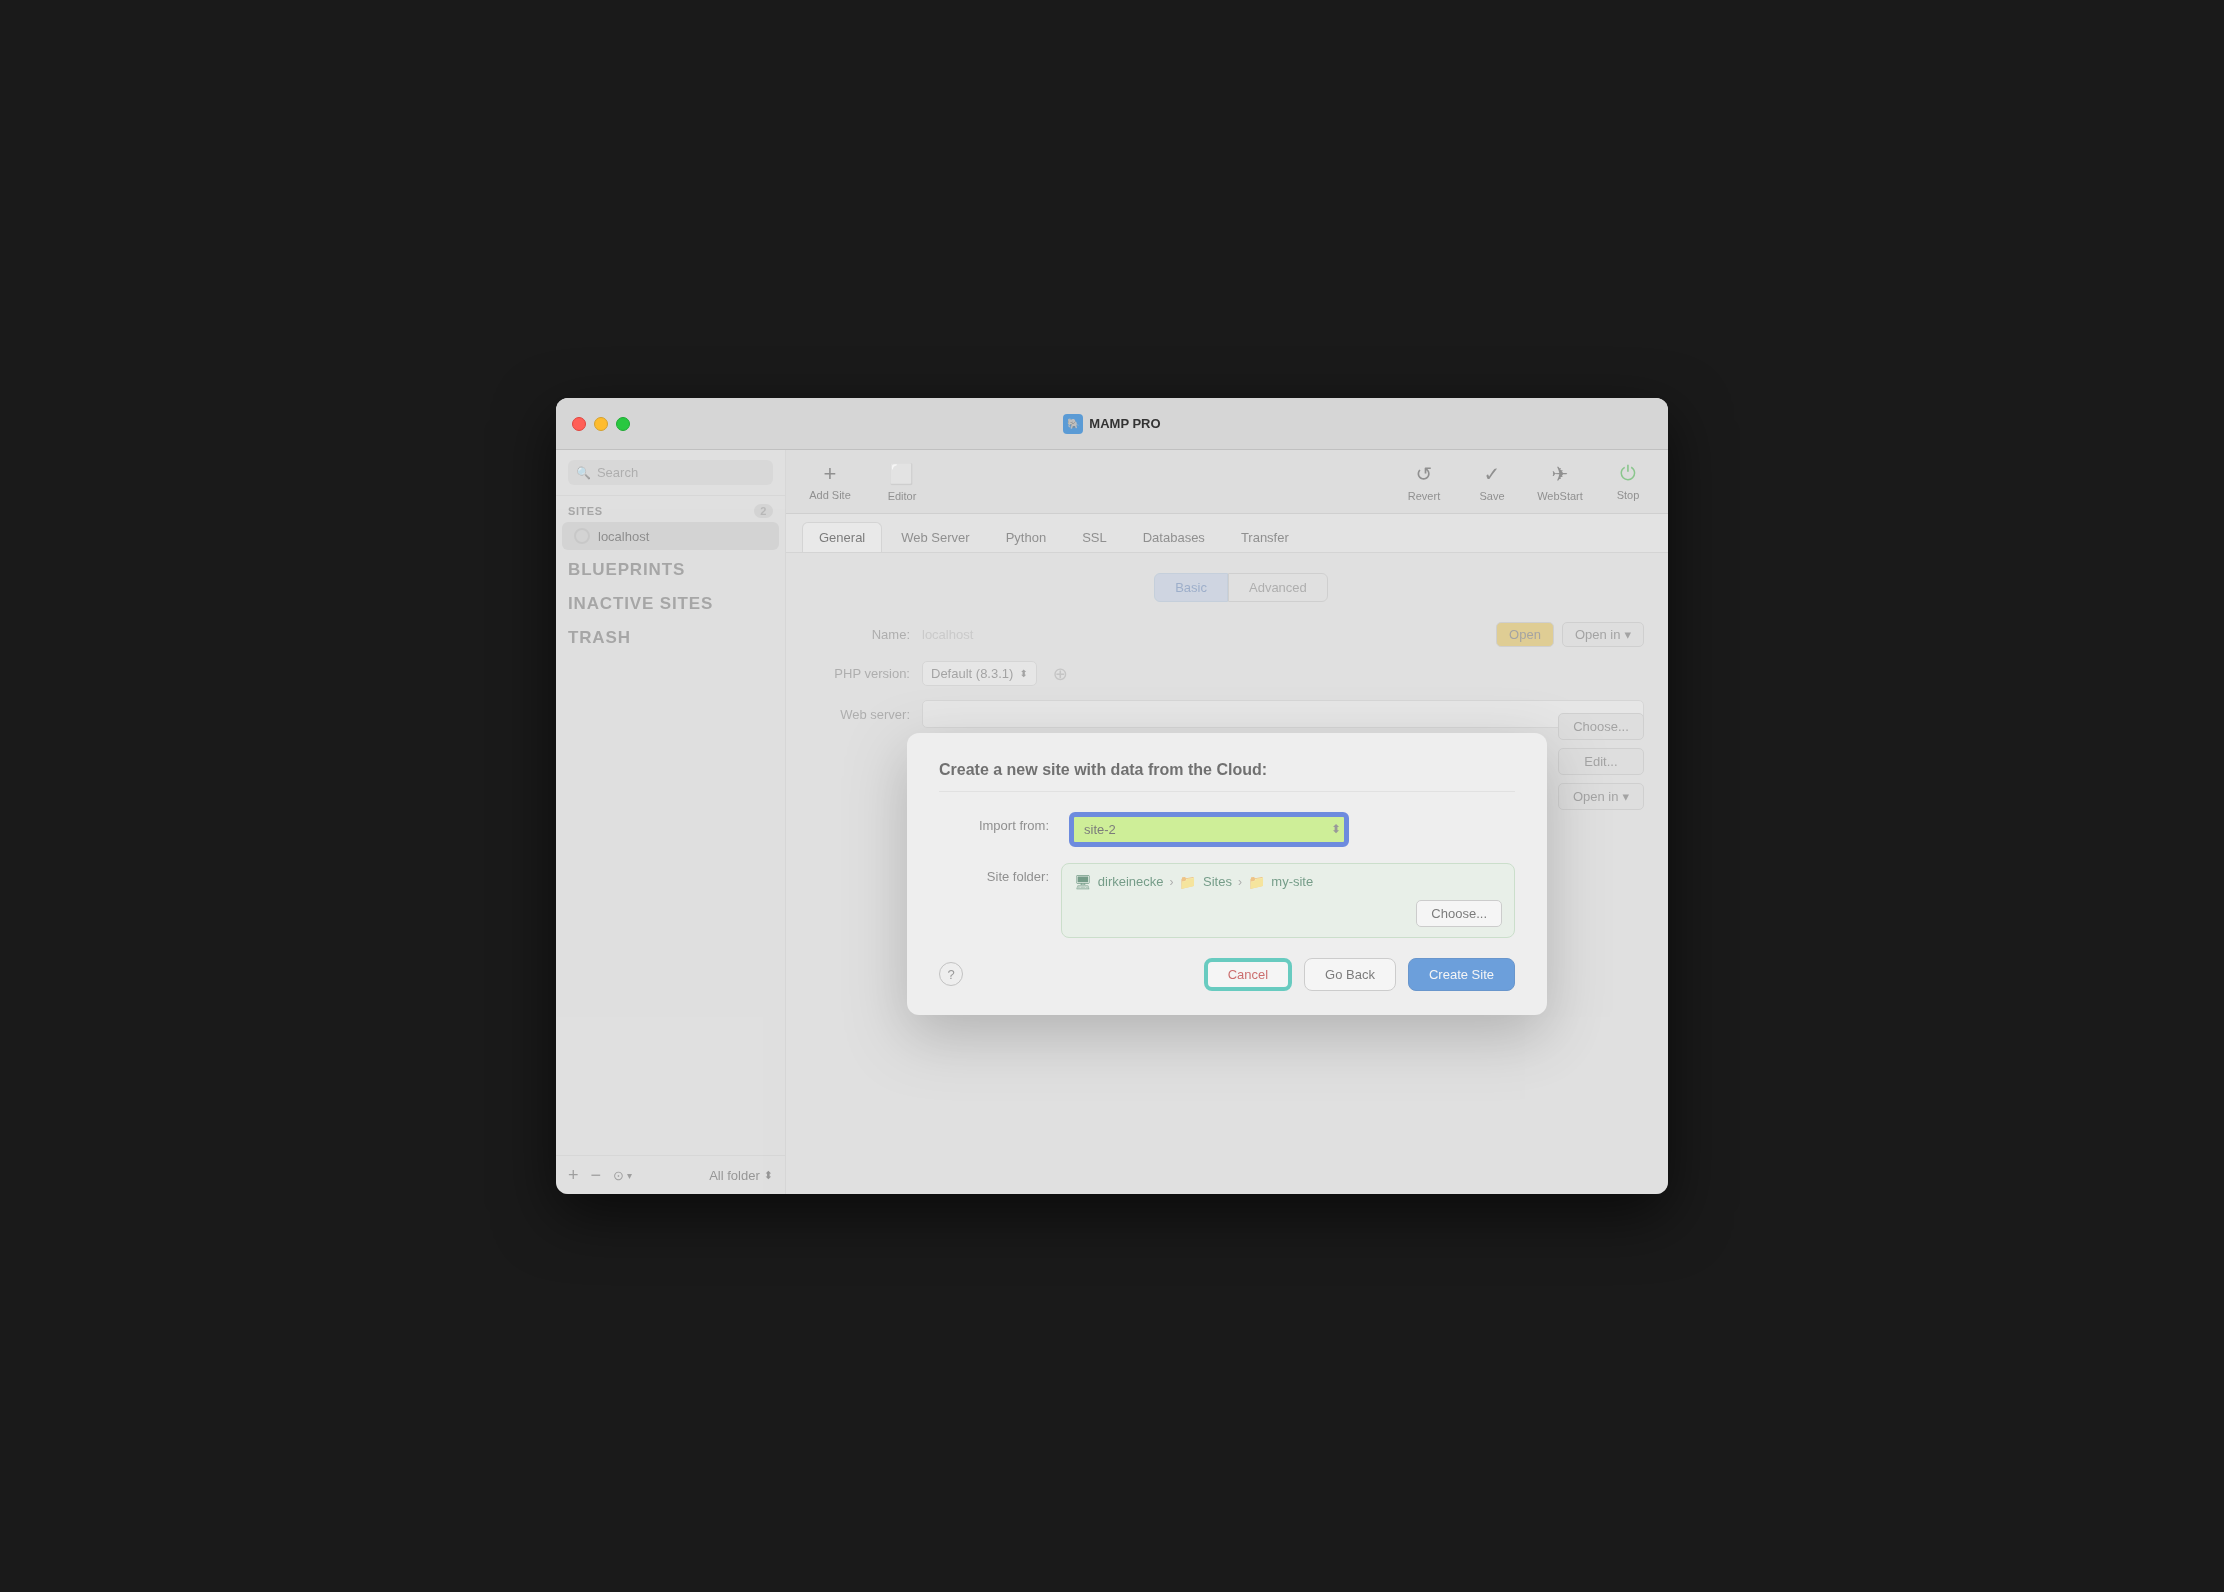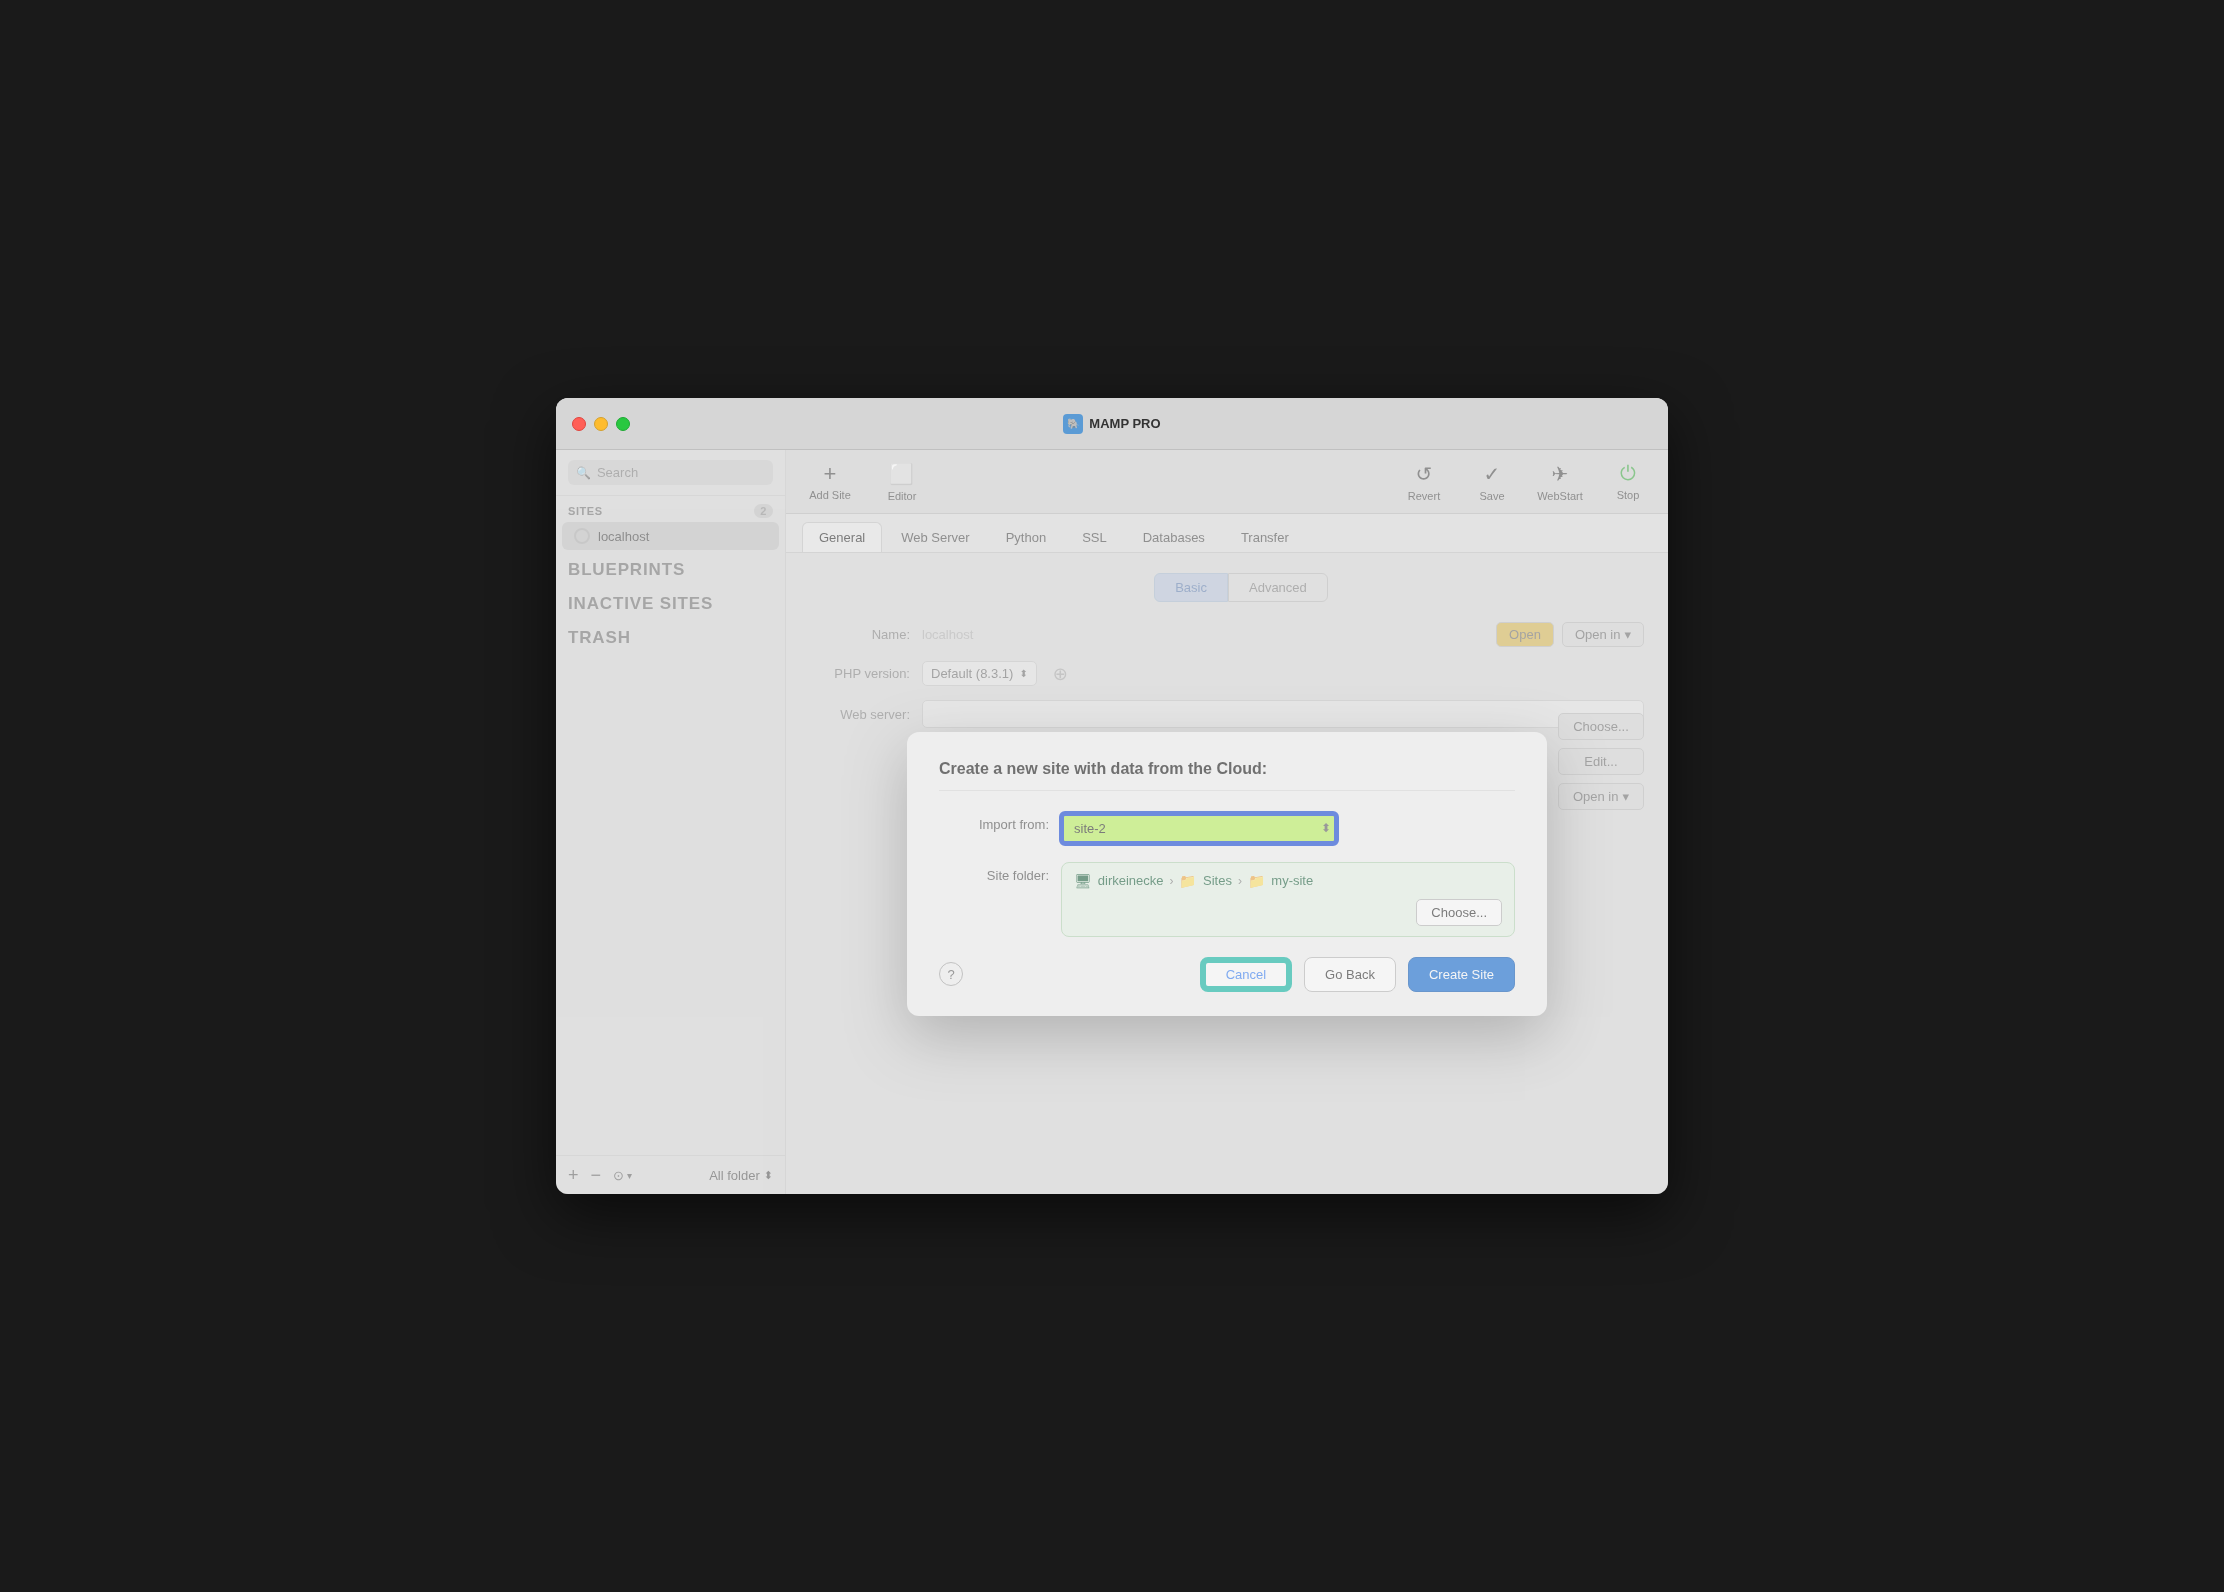--- a/index.html
+++ b/index.html
@@ -452,21 +452,21 @@
     .dialog-divider {
       border: none;
       border-top: 1px solid #ddd;
       margin-bottom: 20px;
     }
 
     .dialog-row {
       display: flex;
       align-items: flex-start;
       margin-bottom: 16px;
-      gap: 10px;
+      gap: 20px;
     }
     .dialog-label {
       font-size: 13px;
       color: #555;
       text-align: right;
       min-width: 110px;
       padding-top: 6px;
     }
     .dialog-select-wrapper {
       position: relative;
@@ -551,25 +551,25 @@
       font-size: 13px;
       color: #666;
       cursor: pointer;
     }
     .footer-actions {
       display: flex;
       gap: 12px;
     }
     .cancel-btn {
       background: white;
-      border: 6px solid #14b8a6;
+      border: 4px solid #14b8a6;
       border-radius: 8px;
       padding: 4px 20px;
       font-size: 13px;
-      color: #3b82f6;
+      color: #b91c1c;
       cursor: pointer;
     }
     .go-back-btn {
       background: white;
       border: 1px solid #bbb;
       border-radius: 8px;
       padding: 8px 20px;
       font-size: 13px;
       color: #333;
       cursor: pointer;

